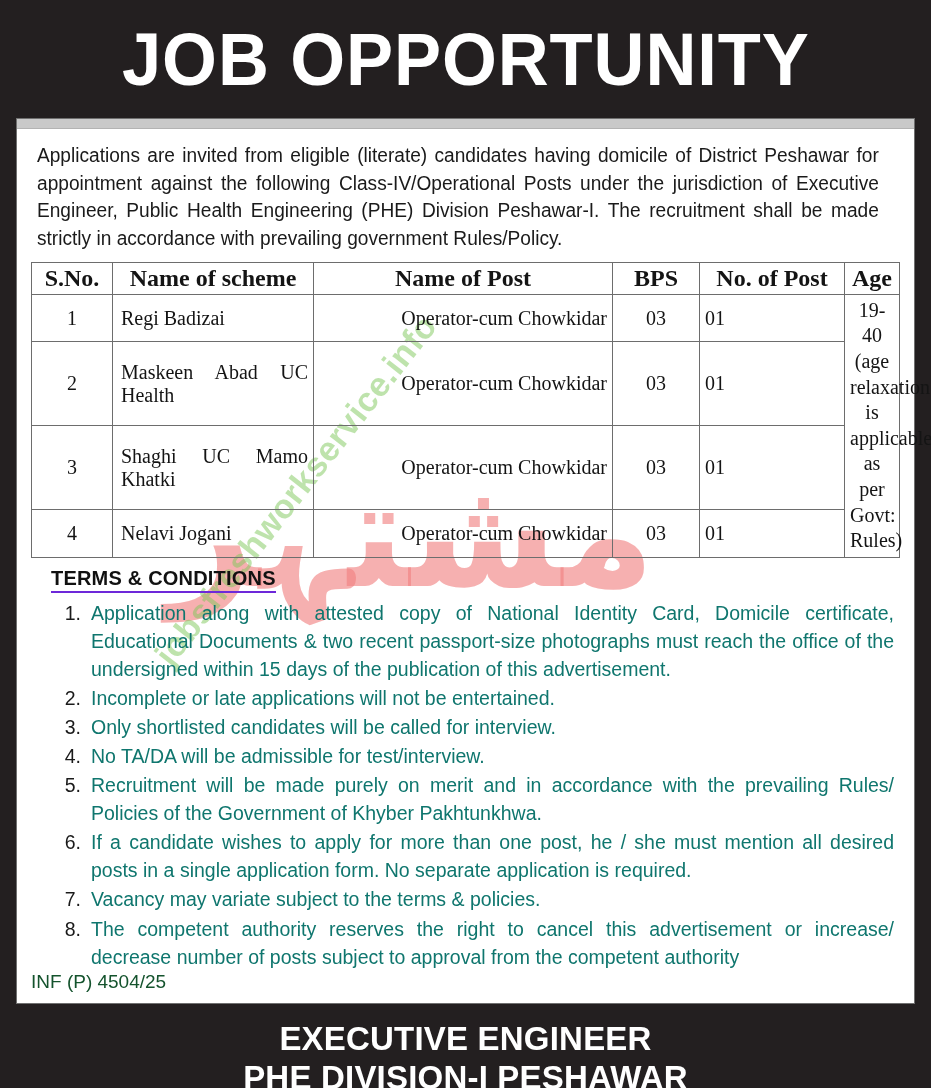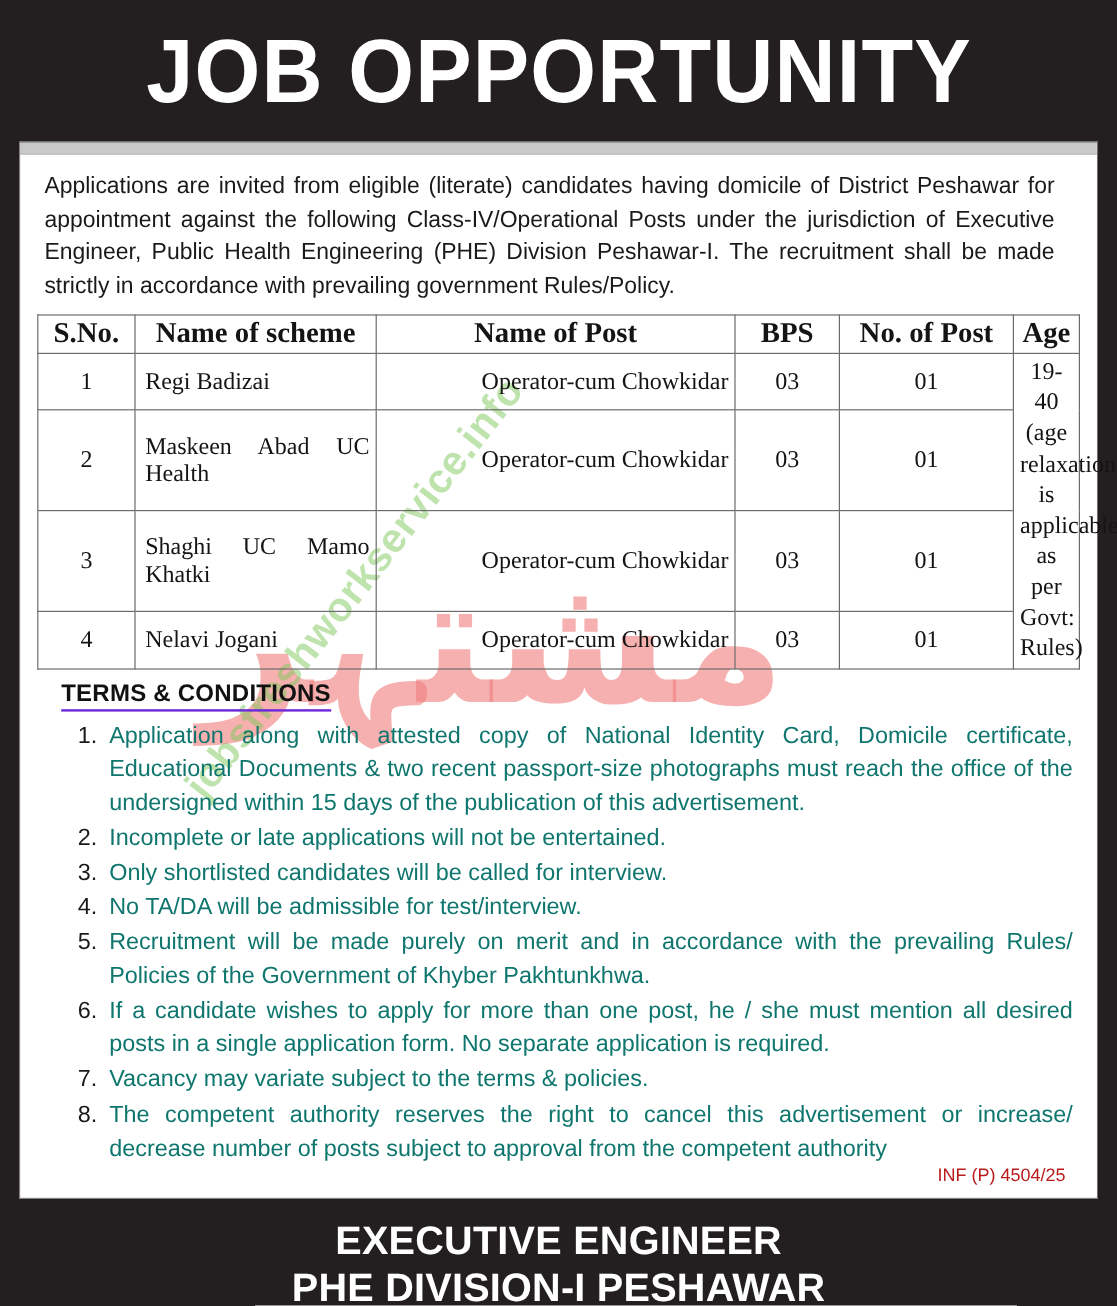--- a/index.html
+++ b/index.html
@@ -130,21 +130,21 @@
     text-align: center;
     padding: 2px 4px;
   }
   .jobs-table td {
     font-size: 20px;
   }
   .c-sno   { width: 72px;  text-align: center; }
   .c-sch   { width: 192px; text-align: left; }
   .c-post  { width: 290px; text-align: right; }
   .c-bps   { width: 78px;  text-align: center; }
-  .c-nop   { width: 136px; text-align: center; }
+  .c-nop   { width: 136px; }
   .c-age   { text-align: center; }
   td.c-sch { text-align: justify; text-align-last: left; padding-left: 8px; }
   td.c-age {
     font-size: 20px;
     line-height: 1.28;
     text-align: center;
   }
 
   
   .terms-head {
@@ -187,24 +187,23 @@
     width: 24px;
     text-align: right;
     font-size: 19.5px;
     color: #1a1a1a;
   }
   ol.terms li.tight { text-align: left; }
 
   .inf-line {
     position: relative;
     z-index: 4;
-    text-align: right;
-    font-family: "Liberation Sans Narrow", "Liberation Sans", sans-serif;
-    font-size: 15px;
-    color: #b91c1c;
+    font-family: "Liberation Sans Narrow", "Liberation Sans", sans-serif;
+    font-size: 19px;
+    color: #14532d;
     padding: 1px 12px 2px 0;
     margin-top: -2px;
   }
 
   
   .footer {
     background: #231f20;
     text-align: center;
     padding: 16px 10px 18px 10px;
   }

